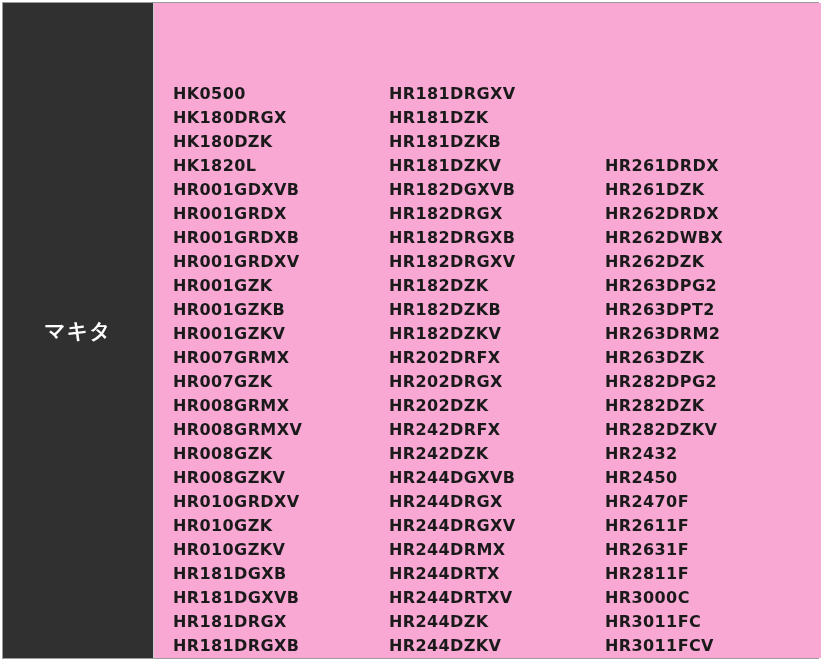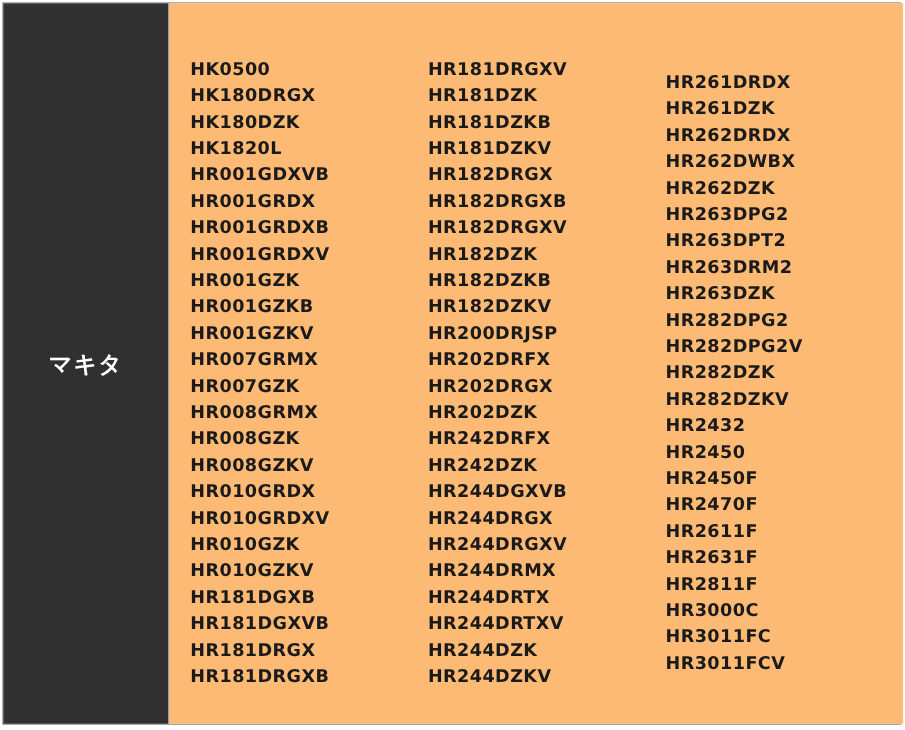--- a/index.html
+++ b/index.html
@@ -37,22 +37,22 @@
     font-size: 21px;
     font-weight: bold;
     letter-spacing: 1px;
     white-space: nowrap;
   }
   .models-cell {
     flex: 1 1 auto;
     box-sizing: border-box;
     padding: 17px 0 0 19px;
     display: flex;
-    align-items: center;
-    background: #fdba74;
+    align-items: flex-end;
+    background: #f9a8d4;
   }
   ul.model-col {
     list-style: none;
     margin: 0;
     padding: 0;
     width: 216px;
     flex: 0 0 216px;
   }
   ul.model-col li {
     font-size: 16px;
@@ -79,43 +79,43 @@
         <li>HR001GDXVB</li>
         <li>HR001GRDX</li>
         <li>HR001GRDXB</li>
         <li>HR001GRDXV</li>
         <li>HR001GZK</li>
         <li>HR001GZKB</li>
         <li>HR001GZKV</li>
         <li>HR007GRMX</li>
         <li>HR007GZK</li>
         <li>HR008GRMX</li>
+        <li>HR008GRMXV</li>
         <li>HR008GZK</li>
         <li>HR008GZKV</li>
-        <li>HR010GRDX</li>
         <li>HR010GRDXV</li>
         <li>HR010GZK</li>
         <li>HR010GZKV</li>
         <li>HR181DGXB</li>
         <li>HR181DGXVB</li>
         <li>HR181DRGX</li>
         <li>HR181DRGXB</li>
       </ul>
       <ul class="model-col">
         <li>HR181DRGXV</li>
         <li>HR181DZK</li>
         <li>HR181DZKB</li>
         <li>HR181DZKV</li>
+        <li>HR182DGXVB</li>
         <li>HR182DRGX</li>
         <li>HR182DRGXB</li>
         <li>HR182DRGXV</li>
         <li>HR182DZK</li>
         <li>HR182DZKB</li>
         <li>HR182DZKV</li>
-        <li>HR200DRJSP</li>
         <li>HR202DRFX</li>
         <li>HR202DRGX</li>
         <li>HR202DZK</li>
         <li>HR242DRFX</li>
         <li>HR242DZK</li>
         <li>HR244DGXVB</li>
         <li>HR244DRGX</li>
         <li>HR244DRGXV</li>
         <li>HR244DRMX</li>
         <li>HR244DRTX</li>
@@ -127,26 +127,24 @@
         <li>HR261DRDX</li>
         <li>HR261DZK</li>
         <li>HR262DRDX</li>
         <li>HR262DWBX</li>
         <li>HR262DZK</li>
         <li>HR263DPG2</li>
         <li>HR263DPT2</li>
         <li>HR263DRM2</li>
         <li>HR263DZK</li>
         <li>HR282DPG2</li>
-        <li>HR282DPG2V</li>
         <li>HR282DZK</li>
         <li>HR282DZKV</li>
         <li>HR2432</li>
         <li>HR2450</li>
-        <li>HR2450F</li>
         <li>HR2470F</li>
         <li>HR2611F</li>
         <li>HR2631F</li>
         <li>HR2811F</li>
         <li>HR3000C</li>
         <li>HR3011FC</li>
         <li>HR3011FCV</li>
       </ul>
     </div>
 </div>

